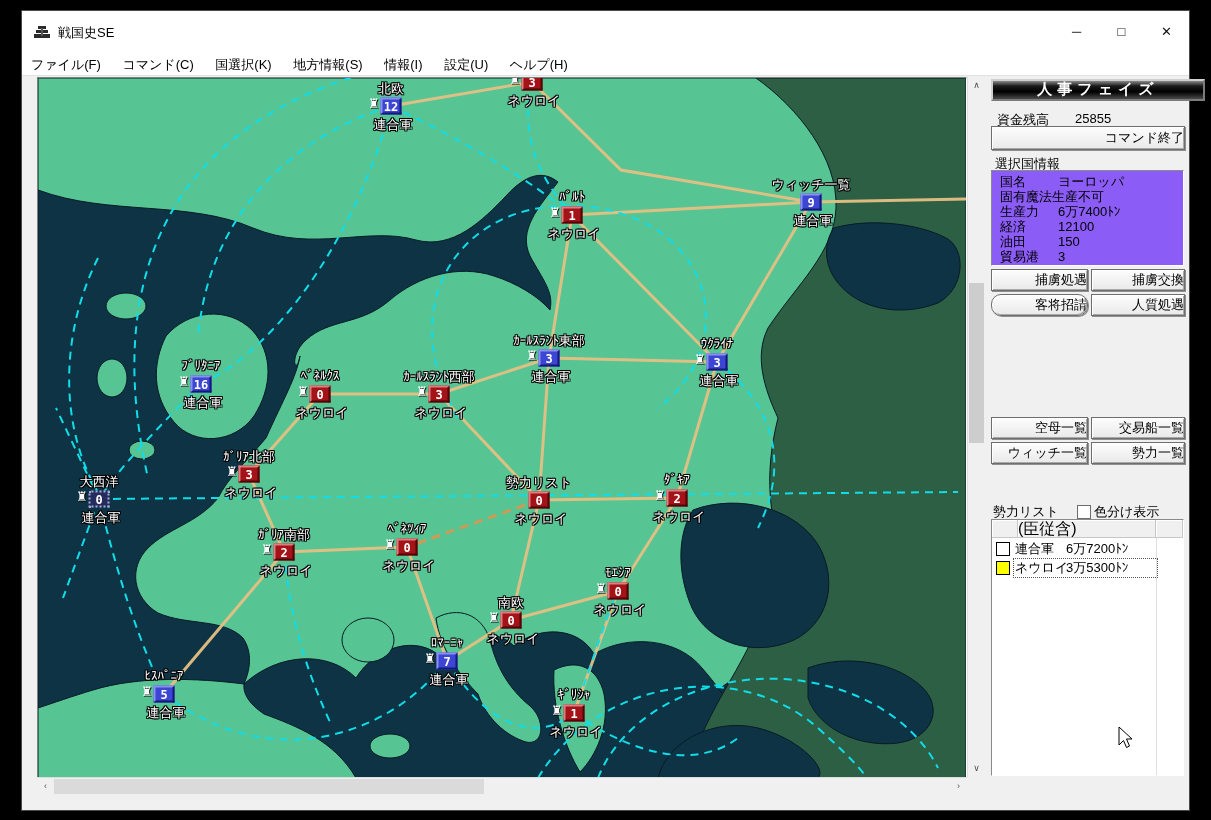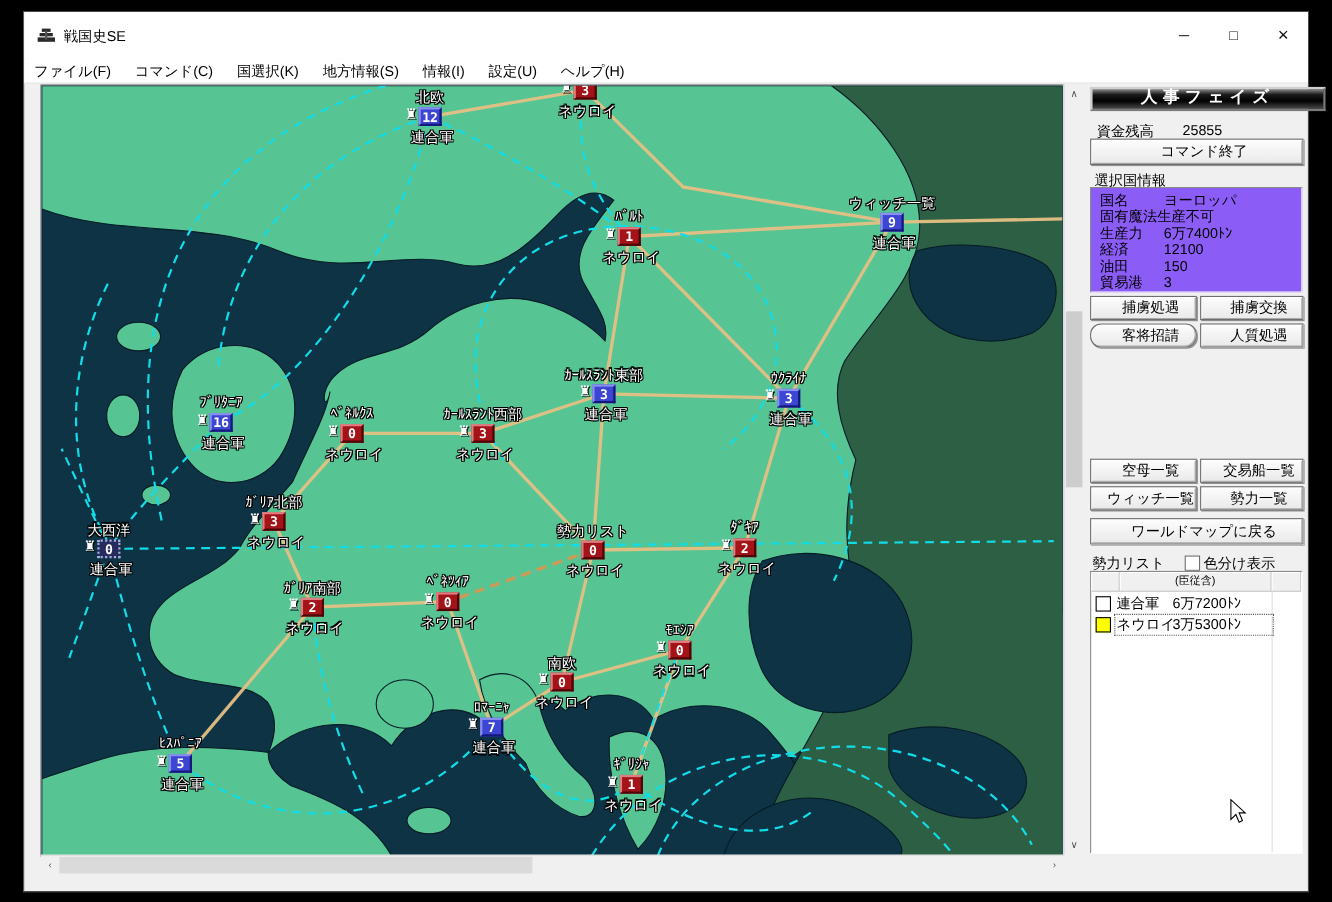--- a/index.html
+++ b/index.html
@@ -48,21 +48,21 @@
   #hsb-thumb{position:absolute;left:17px;top:1px;width:430px;height:15px;background:#dadada;}
   
   #panel{position:absolute;left:969px;top:60px;width:196px;height:741px;font-size:13px;color:#000;}
   #phase-bar{position:absolute;left:0;top:8px;width:214px;height:22px;
     background:linear-gradient(180deg,#8a8a8a 0%,#1a1a1a 28%,#000 60%,#4a4a4a 100%);
     border:2px outset #cfcfcf;box-sizing:border-box;color:#fff;text-align:center;
     font:bold 15px "Liberation Serif",serif;letter-spacing:5px;line-height:17px;}
   #funds-label{position:absolute;left:6px;top:40px;}
   #funds-value{position:absolute;left:84px;top:40px;}
   .btn{position:absolute;background:linear-gradient(#fdfdfd,#e9e9e9);
-    border:1px solid #6e6e6e;box-sizing:border-box;text-align:center;
+    border:1px solid #6e6e6e;box-sizing:border-box;text-align:right;
     box-shadow:inset 1px 1px 0 #fff,inset -1px -1px 0 #a9a9a9,1px 1px 0 #8f8f8f;
     font-size:13px;color:#000;padding-left:13px;}
   #btn-cmdend{left:0;top:55px;width:194px;height:24px;line-height:22px;}
   #country-label{position:absolute;left:4px;top:84px;}
   #country-box{position:absolute;left:0;top:99px;width:193px;height:96px;background:#8b5cf6;
     border:1px solid;border-color:#8a8a8a #fff #fff #8a8a8a;box-sizing:border-box;padding:3px 0 0 0;}
   .crow{position:relative;height:15px;line-height:15px;}
   .crow .cl{position:absolute;left:8px;white-space:nowrap;}
   .crow .cv{position:absolute;left:66px;white-space:nowrap;}
   .abtn{width:97px;height:22px;line-height:20px;}
@@ -73,21 +73,21 @@
   #btn-world{left:0;top:400px;width:194px;height:24px;line-height:22px;}
   #flist-label{position:absolute;left:2px;top:432px;text-align:right;}
   #colorize-box{position:absolute;left:86px;top:434px;width:12px;height:12px;background:#fff;
     border:1px solid #6e6e6e;}
   #colorize-label{position:absolute;left:103px;top:432px;}
   #flist{position:absolute;left:0;top:448px;width:193px;height:257px;background:#fff;
     border:1px solid;border-color:#8a8a8a #fff #fff #8a8a8a;box-sizing:border-box;overflow:hidden;}
   #flist-colline{position:absolute;left:164px;top:0;width:1px;height:100%;background:#e0e0e0;}
   .fhead{position:absolute;top:0;height:18px;background:#f0f0f0;box-sizing:border-box;
     border-right:1px solid #c8c8c8;border-bottom:1px solid #c8c8c8;
-    box-shadow:inset 1px 1px 0 #fff;text-align:center;font-size:10px;line-height:17px;}
+    box-shadow:inset 1px 1px 0 #fff;font-size:16px;line-height:17px;}
   #fhead-0{left:0;width:26px;} #fhead-1{left:26px;width:138px;} #fhead-2{left:164px;width:27px;}
   .flist-row{position:absolute;left:0;width:191px;height:19px;line-height:19px;}
   #frow-0{top:19px;} #frow-1{top:38px;}
   .swatch{position:absolute;left:4px;top:3px;width:12px;height:12px;border:1px solid #000;}
   .fname{position:absolute;left:23px;}
   .fval{position:absolute;left:74px;}
   .flist-row.selected::after{content:"";position:absolute;left:21px;top:0;width:143px;height:18px;
     border:1px dotted #555;}
   
   #cursor{position:absolute;left:1118px;top:726px;z-index:50;}
@@ -383,21 +383,20 @@
 
     <div class="btn abtn" id="btn-a0">捕虜処遇</div>
     <div class="btn abtn" id="btn-a1">捕虜交換</div>
     <div class="btn abtn" id="btn-a2">客将招請</div>
     <div class="btn abtn" id="btn-a3">人質処遇</div>
 
     <div class="btn abtn" id="btn-b0">空母一覧</div>
     <div class="btn abtn" id="btn-b1">交易船一覧</div>
     <div class="btn abtn" id="btn-b2">ウィッチ一覧</div>
     <div class="btn abtn" id="btn-b3">勢力一覧</div>
-    <div class="btn" id="btn-world">ワールドマップに戻る</div>
 
     <span id="flist-label">勢力リスト</span>
     <span id="colorize-box"></span>
     <span id="colorize-label">色分け表示</span>
 
     <div id="flist">
       <div id="flist-colline"></div>
       <div class="fhead" id="fhead-0"></div>
       <div class="fhead" id="fhead-1">(臣従含)</div>
       <div class="fhead" id="fhead-2"></div>

